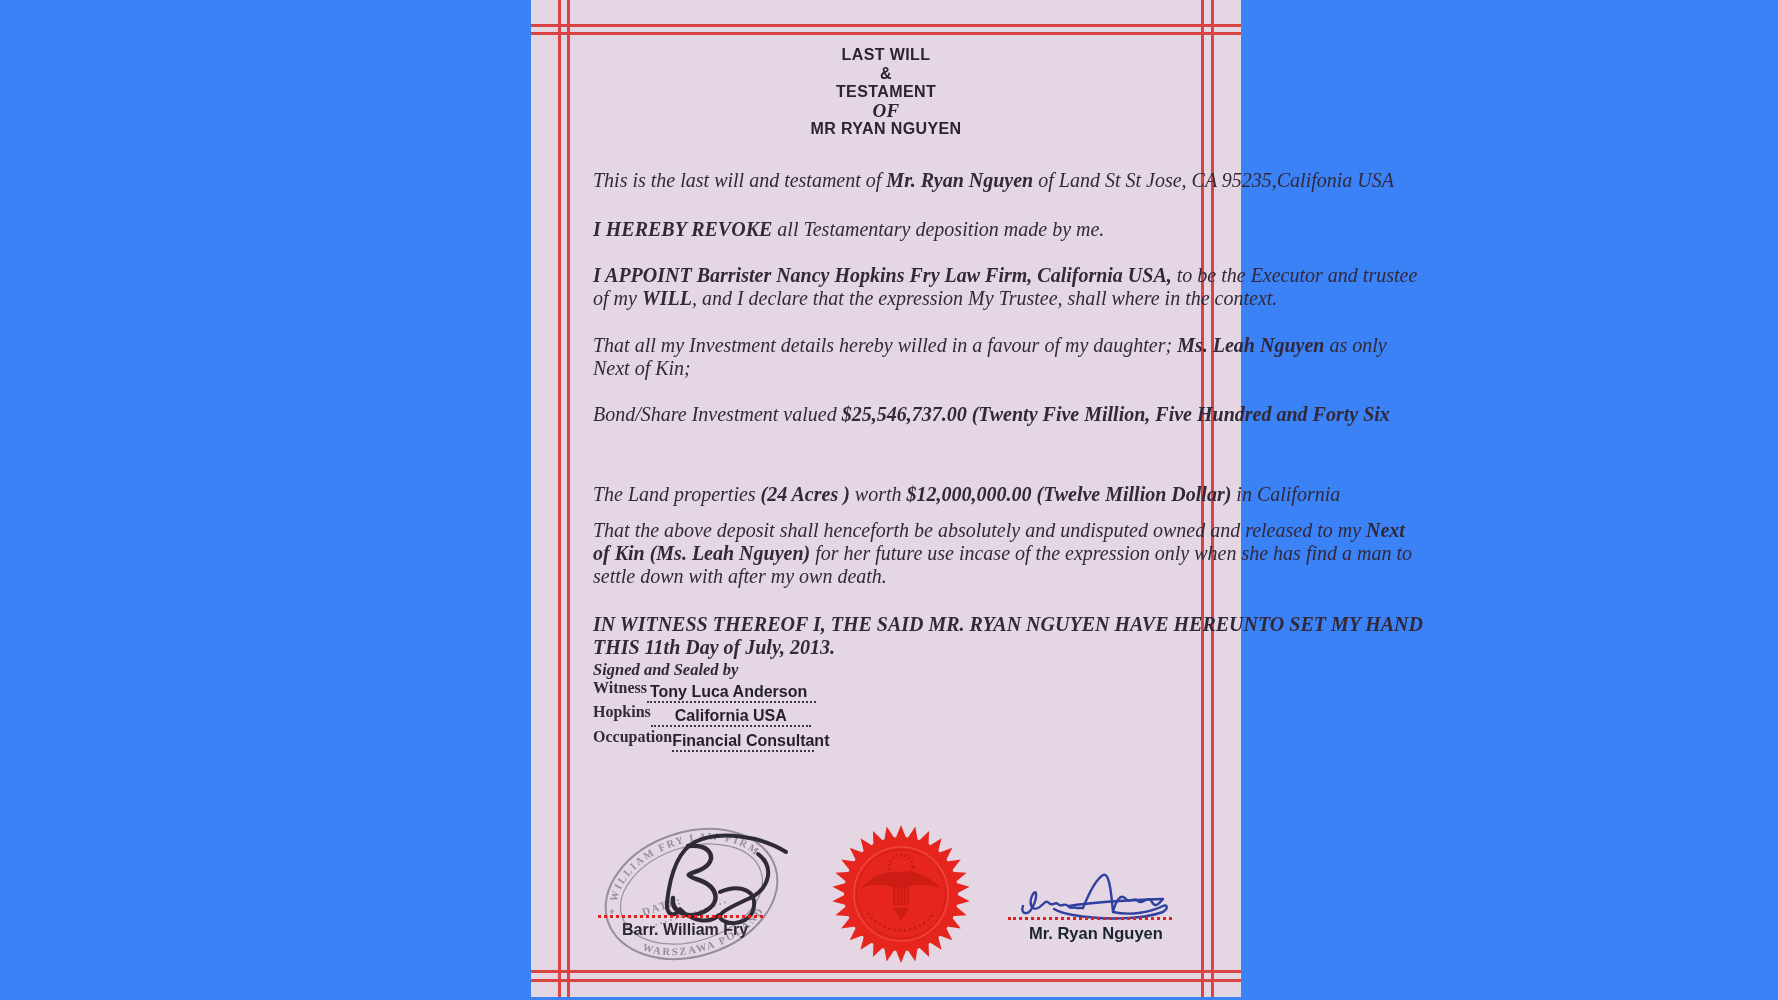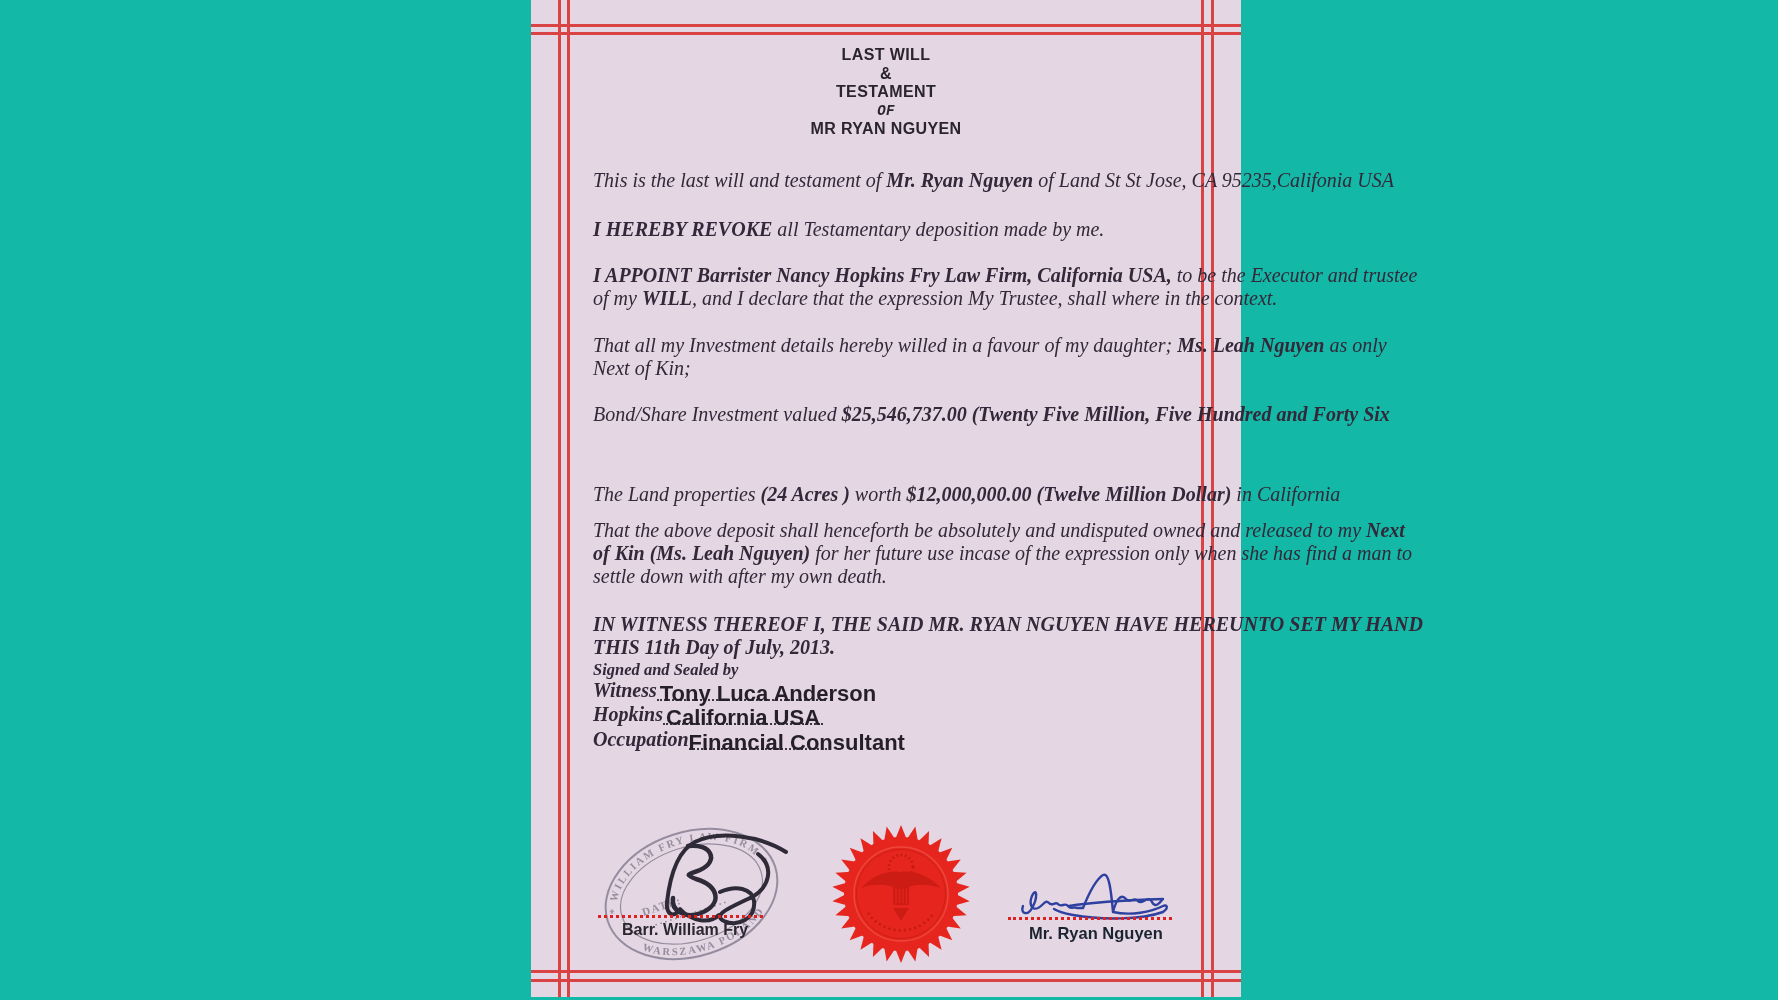--- a/index.html
+++ b/index.html
@@ -1,50 +1,50 @@
 <!DOCTYPE html>
 <html><head>
 <meta charset="utf-8">
 <style>
   html,body{margin:0;padding:0;}
-  .stage{position:relative;width:1778px;height:1000px;background:#14b8a6;overflow:hidden;
+  .stage{position:relative;width:1778px;height:1000px;background:#3b82f6;overflow:hidden;
          font-family:"Liberation Serif", serif;}
   .paper{position:absolute;left:531px;top:0;width:710px;height:997px;background:#e4d6e3;}
 
   
   .fl{position:absolute;background:#d94343;}
   .fl.v{top:0;height:100%;width:3px;}
   .fl.h{left:0;width:100%;height:3px;}
   .vl1{left:27px;} .vl2{left:36px;}
   .vr1{left:670px;} .vr2{left:680px;}
   .ht1{top:24px;} .ht2{top:32px;}
   .hb1{top:970px;} .hb2{top:979px;height:4px;}
 
   
   .title{position:absolute;top:46px;left:0;width:100%;text-align:center;color:#2a2430;
          font-family:"Liberation Sans", sans-serif;font-weight:bold;font-size:16px;line-height:18.5px;
          letter-spacing:.4px;}
-  .title .of{font-family:Liberation Mono, monospace;font-style:italic;font-size:14px;}
+  .title .of{font-family:Liberation Serif, serif;font-style:italic;font-size:19px;}
 
   
   .para{position:absolute;left:62px;width:600px;color:#322839;font-style:italic;
         font-size:20px;line-height:23.2px;white-space:nowrap;}
   .para .bold{font-weight:bold;}
   .p0{top:169px}.p1{top:218px}.p2{top:264px}.p3{top:334px}.p4{top:403px}
   .p5{top:483px}.p6{top:519px}.p7{top:613px;font-weight:bold;}
 
   .signedby{position:absolute;left:62px;top:660px;color:#322839;font-style:italic;font-weight:bold;
             font-size:16.5px;white-space:nowrap;}
 
   
   .wrow{position:absolute;left:62px;white-space:nowrap;color:#322839;}
   .w0{top:679px}.w1{top:703px}.w2{top:728px}
-  .wlabel{font-style:italic;font-weight:bold;font-size:20px;}
+  .wlabel{font-weight:bold;font-size:16px;}
   .fill{display:inline-block;border-bottom:2.5px dotted #3b3545;height:18px;vertical-align:-4px;
-        font-family:"Liberation Sans", sans-serif;font-weight:bold;font-size:22px;color:#241f2b;}
+        font-family:"Liberation Sans", sans-serif;font-weight:bold;font-size:16px;color:#241f2b;}
   .f0{width:166px;text-align:left;padding-left:3px;}
   .f1{width:160px;text-align:center;}
   .f2{width:142px;text-align:center;}
 
   
   .redline{position:absolute;border-bottom:3px dotted #e01f1f;}
   .rl-left{left:67px;top:915px;width:165px;}
   .rl-right{left:477px;top:917px;width:164px;}
   .signame{position:absolute;font-family:"Liberation Sans", sans-serif;font-weight:bold;white-space:nowrap;}
   .sig-left-name{left:91px;top:921px;font-size:16px;color:#2a2730;}

